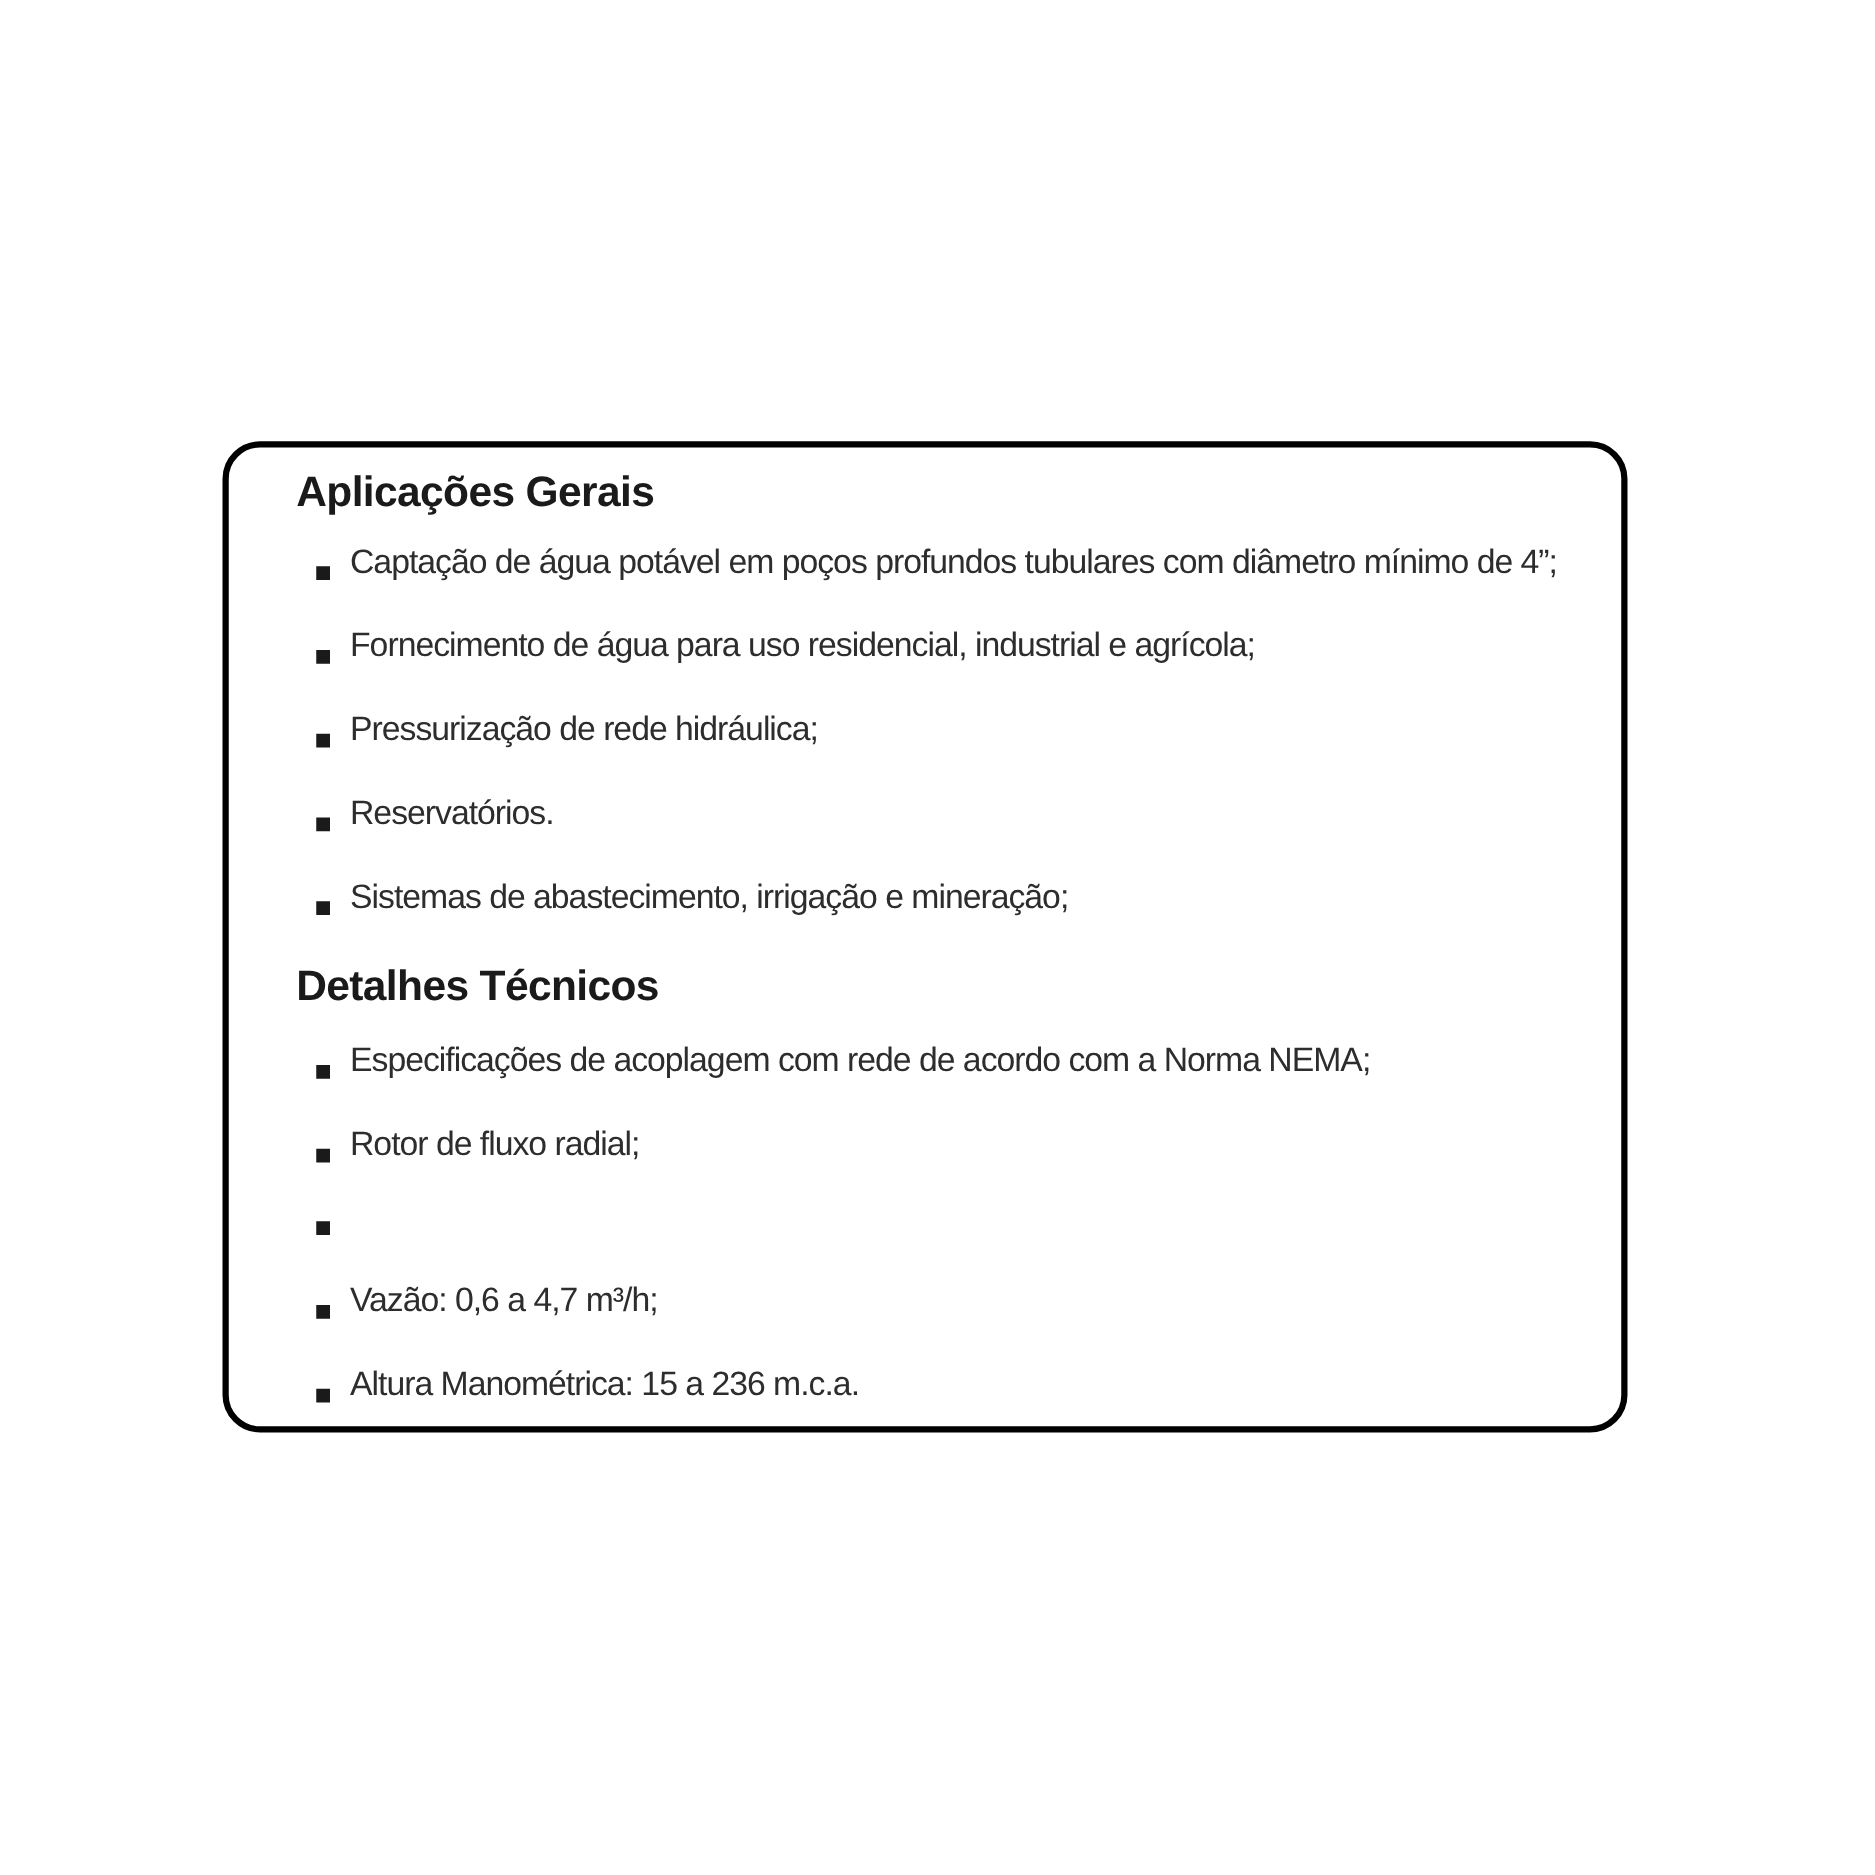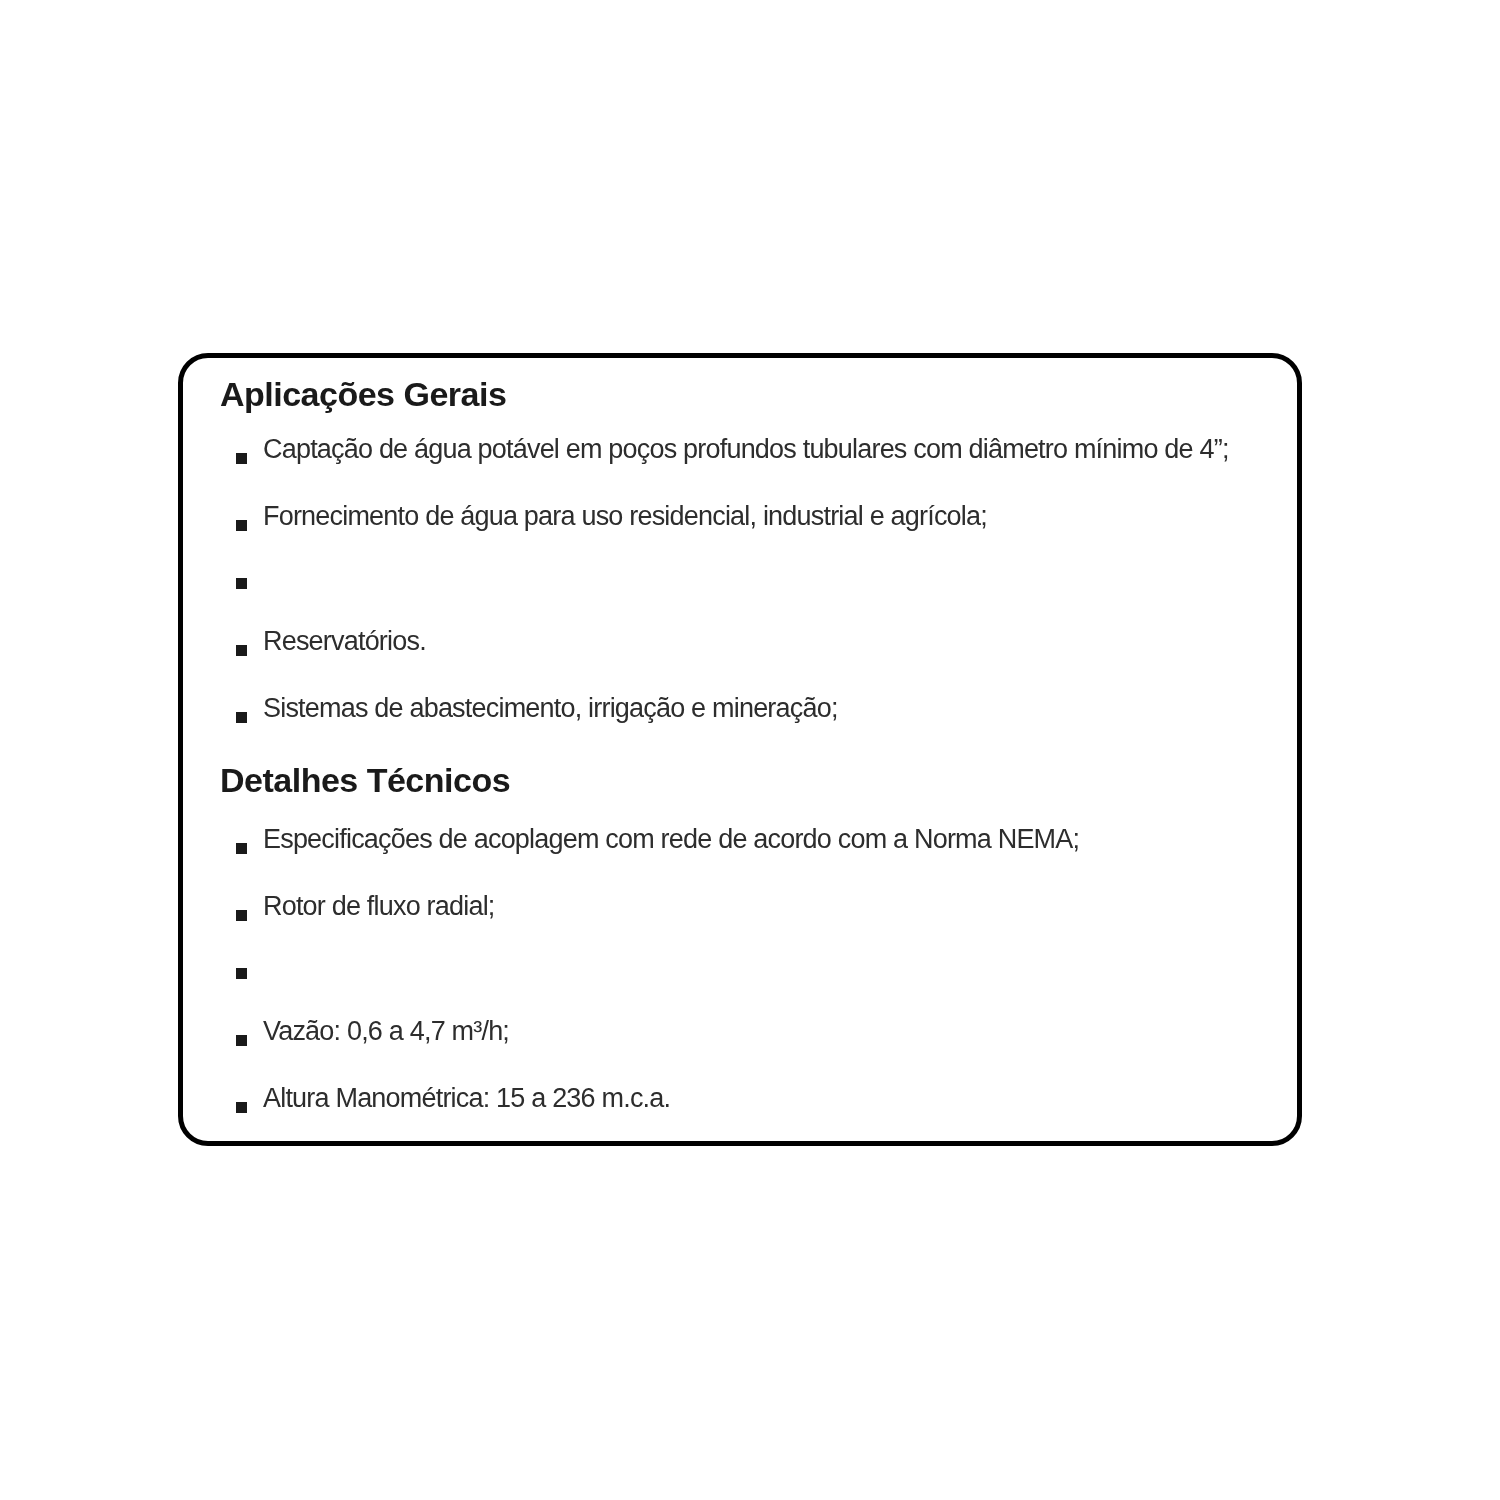--- a/index.html
+++ b/index.html
@@ -17,21 +17,21 @@
   .panel {
     position: absolute;
     left: 178px;
     top: 353px;
     width: 1124px;
     height: 793px;
     box-sizing: border-box;
     border: 5px solid #000000;
     border-radius: 30px;
     background: #ffffff;
-    padding: 16px 36px 0 37px;
+    padding: 16px 36px 0 54px;
   }
   .section-title {
     font-size: 34px;
     font-weight: bold;
     color: #1a1a1a;
     letter-spacing: -0.5px;
     line-height: 1.18;
     margin: 0 0 20px 0;
   }
   .section-title.second {
@@ -74,20 +74,21 @@
     <li>
       <span class="sq"></span>
       <span class="bullet-text">Captação de água potável em poços profundos tubulares com diâmetro mínimo de 4”;</span>
     </li>
     <li>
       <span class="sq"></span>
       <span class="bullet-text">Fornecimento de água para uso residencial, industrial e agrícola;</span>
     </li>
     <li>
       <span class="sq"></span>
+      <span class="bullet-text">Pressurização de rede hidráulica;</span>
     </li>
     <li>
       <span class="sq"></span>
       <span class="bullet-text">Reservatórios.</span>
     </li>
     <li>
       <span class="sq"></span>
       <span class="bullet-text">Sistemas de abastecimento, irrigação e mineração;</span>
     </li>
   </ul>

